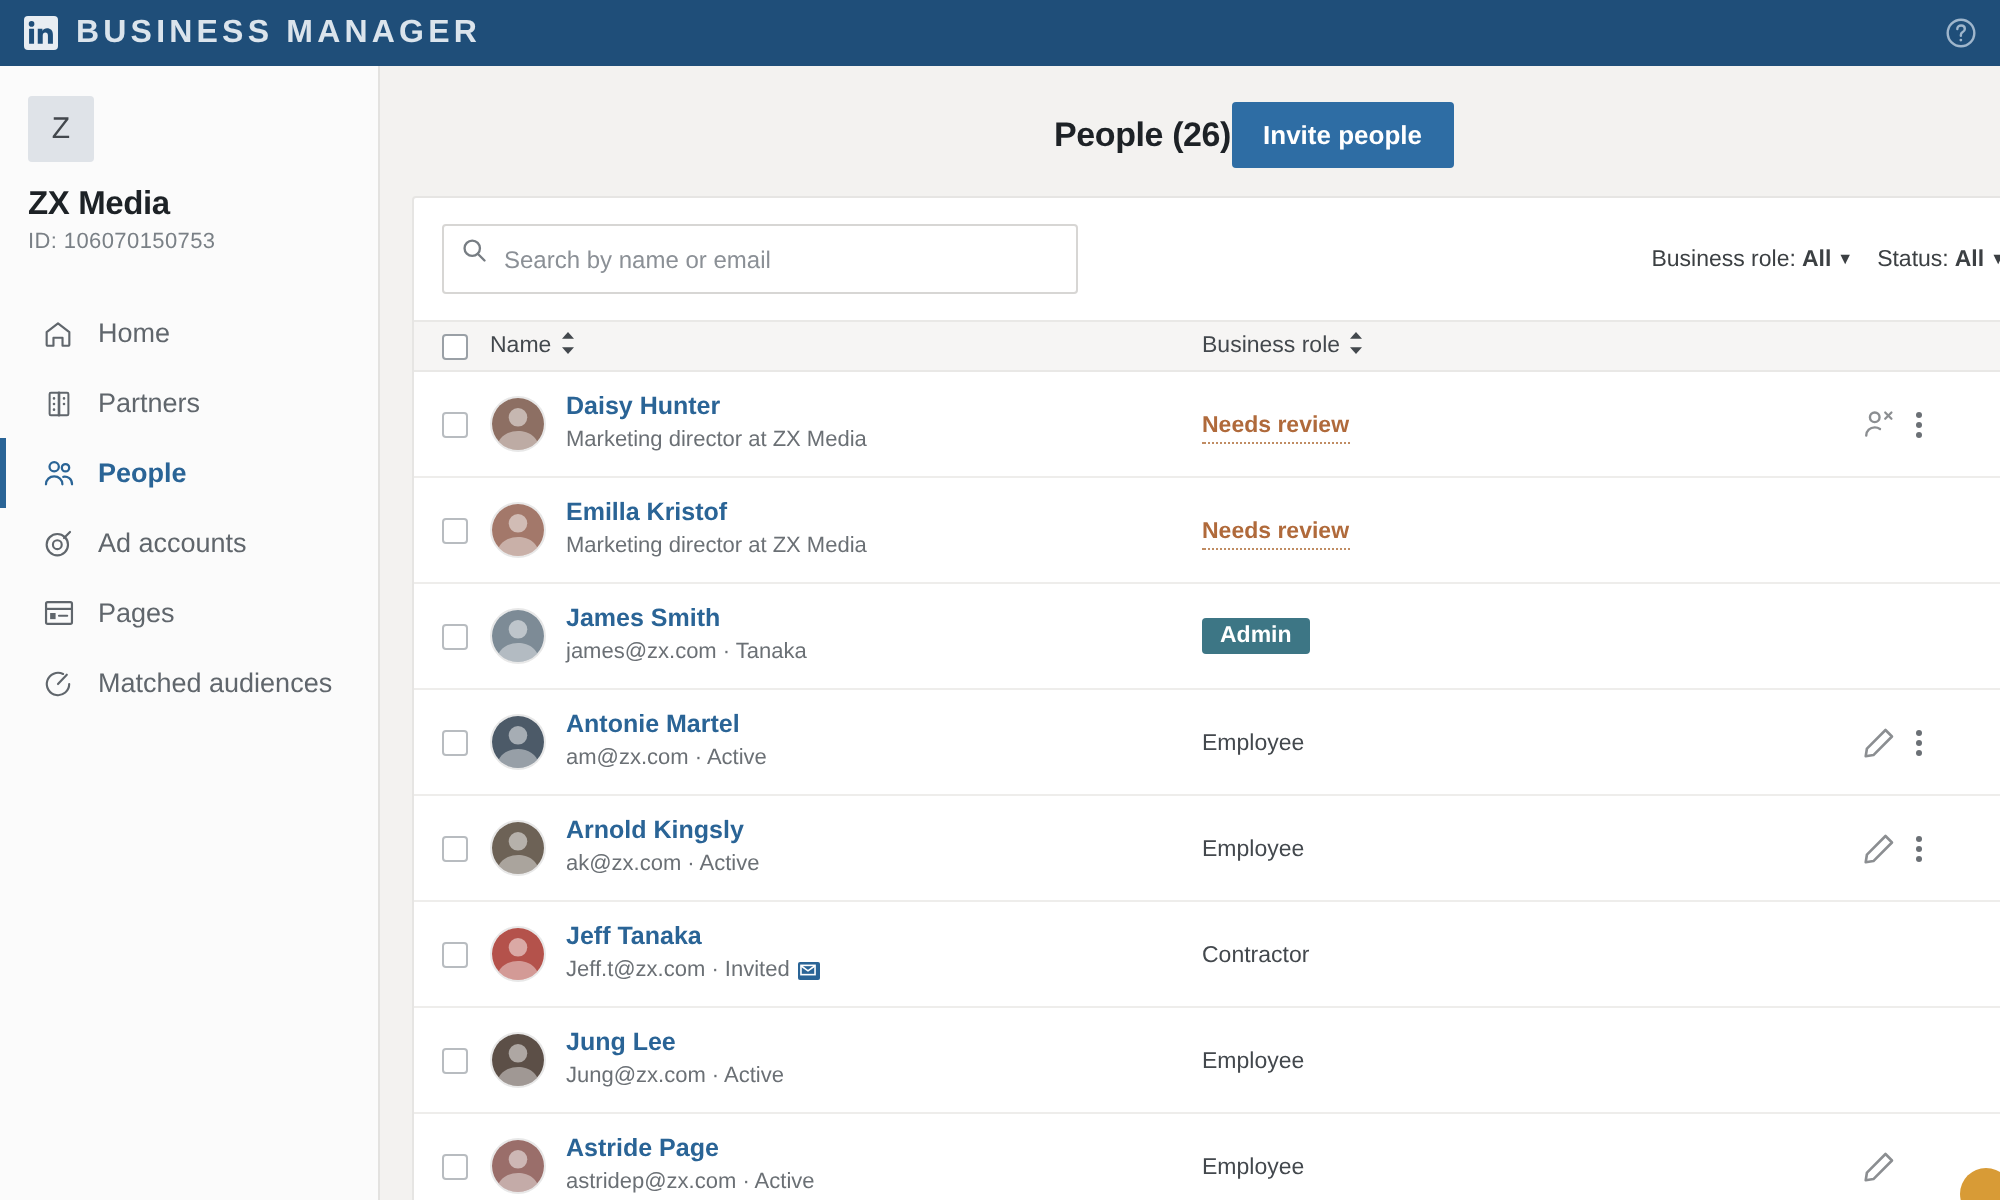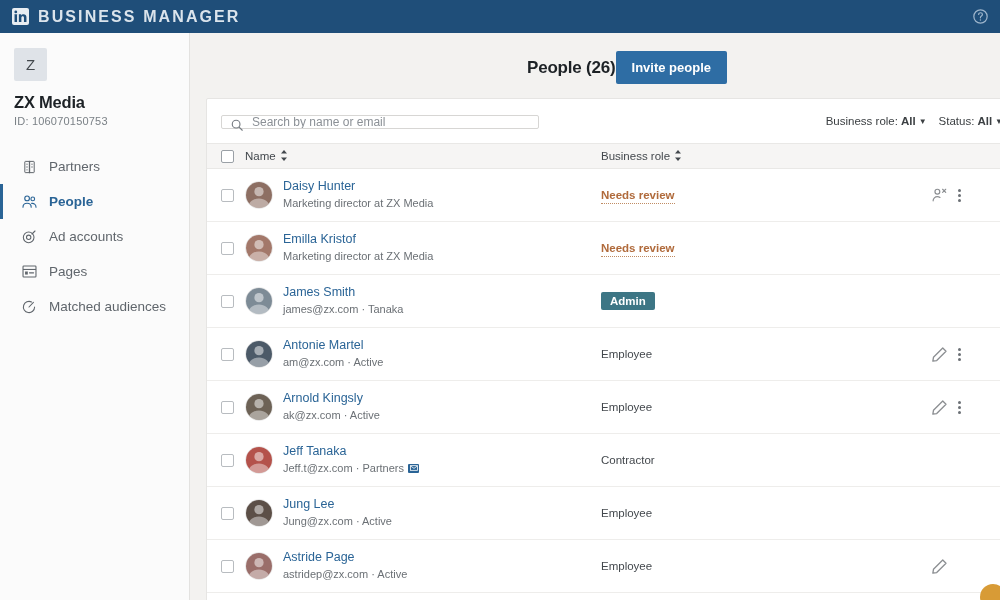--- a/index.html
+++ b/index.html
@@ -146,21 +146,21 @@
     justify-content: space-between;
     padding: 13px 0 13px 14px;
   }
   .search-box {
     position: relative;
     width: 318px;
     flex: 0 0 318px;
   }
   .search-box input {
     width: 100%;
-    height: 14px;
+    height: 35px;
     border: 1px solid #d7d6d4;
     border-radius: 2px;
     padding: 0 8px 0 30px;
     font-size: 12px;
     color: #5a6066;
     font-family: "Liberation Sans", sans-serif;
     outline: none;
   }
   .search-box input::placeholder { color: #8b9096; }
   .search-icon {
@@ -229,21 +229,21 @@
     border: 1px solid #e8e8e8;
     position: relative;
     overflow: hidden;
   }
   .avatar .face {
     position: absolute; left: 0; top: 0; right: 0; bottom: 0;
   }
   .p-name {
     color: #2a6496;
     font-size: 12.5px;
-    font-weight: 400;
+    font-weight: 700;
     line-height: 1.25;
     cursor: pointer;
   }
   .p-sub {
     color: #6b7075;
     font-size: 11px;
     line-height: 1.4;
     margin-top: 1px;
     display: flex;
     align-items: center;
@@ -316,20 +316,28 @@
 
 <div class="shell">
 
   <aside class="sidebar">
     <div class="org-avatar">Z</div>
     <div class="org-name">ZX Media</div>
     <div class="org-id">ID: 106070150753</div>
 
     <nav class="nav">
 
+      <div class="nav-item">
+        <span class="ni-icon">
+          <svg width="16" height="16" viewBox="0 0 24 24" fill="none" stroke="#60666c" stroke-width="1.6" stroke-linejoin="round">
+            <path d="M3.5 10.6 12 4l8.5 6.6V20a.8.8 0 0 1-.8.8h-4.3v-6h-6.8v6H4.3a.8.8 0 0 1-.8-.8z"></path>
+          </svg>
+        </span>
+        <span>Home</span>
+      </div>
 
       <div class="nav-item">
         <span class="ni-icon">
           <svg width="15" height="16" viewBox="0 0 24 24" fill="none" stroke="#60666c" stroke-width="1.6">
             <rect x="4.5" y="3" width="15" height="18" rx="1"></rect>
             <path d="M12 3v18M8 7.5h0M16 7.5h0M8 12h0M16 12h0M8 16.5h0" stroke-linecap="round" stroke-width="2.1"></path>
           </svg>
         </span>
         <span>Partners</span>
       </div>
@@ -599,21 +607,21 @@
               <td>
                 <div class="person">
                   <span class="avatar">
                     <svg class="face" viewBox="0 0 28 28">
                       <rect width="28" height="28" fill="#b4524b"></rect>
                       <circle cx="14" cy="10.4" r="5" fill="rgba(255,255,255,.50)"></circle>
                       <path d="M2.6 28c0-6.4 5.2-10.2 11.4-10.2S25.4 21.6 25.4 28z" fill="rgba(255,255,255,.42)"></path>
                     </svg>
                   </span>
                   <span><span class="p-name">Jeff Tanaka</span><span class="p-sub">
-                      <span>Jeff.t@zx.com · Partners</span>
+                      <span>Jeff.t@zx.com · Invited</span>
                       <span class="mail-badge">
                         <svg width="8" height="6" viewBox="0 0 10 7" fill="none" stroke="#fff" stroke-width="1">
                           <rect x="0.6" y="0.6" width="8.8" height="5.8"></rect>
                           <path d="M0.8 1 5 4 9.2 1"></path>
                         </svg>
                       </span>
                     </span></span>
                 </div>
               </td>
               <td><span class="role-plain">Contractor</span></td>

